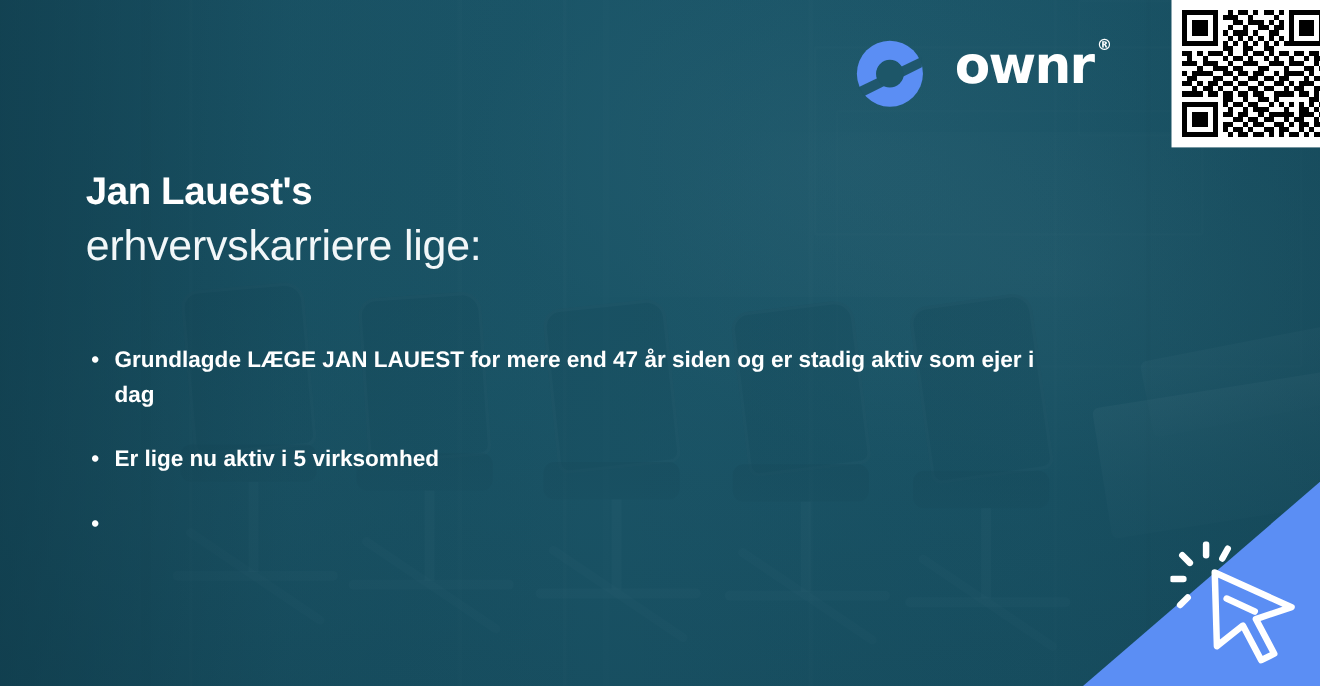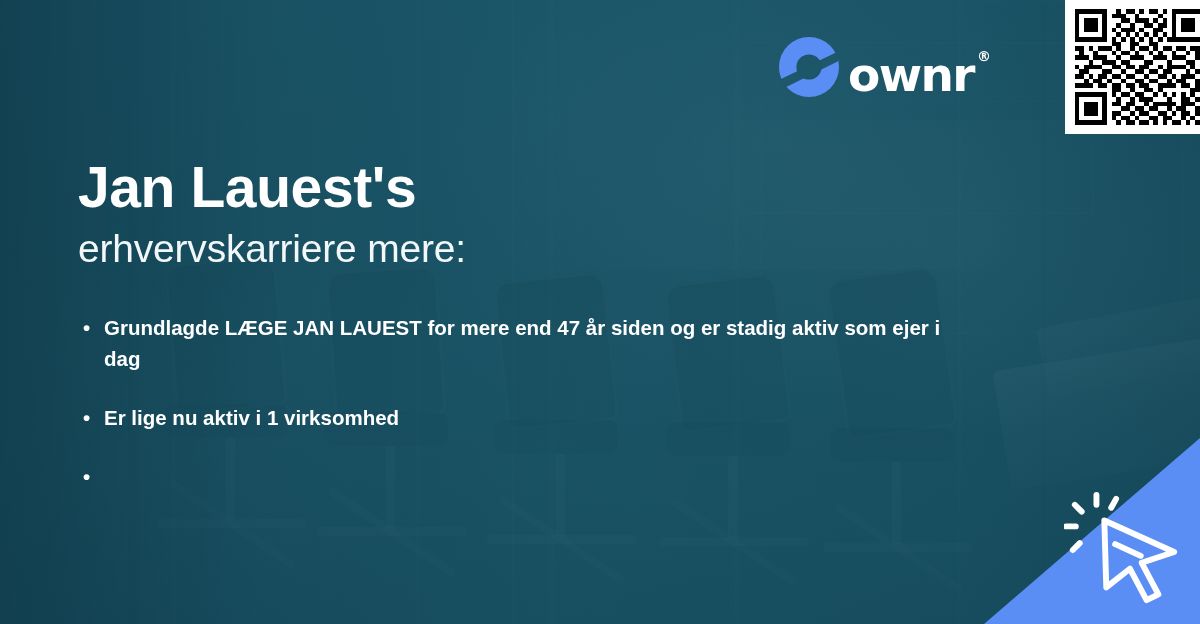--- a/index.html
+++ b/index.html
@@ -182,21 +182,21 @@
     position: absolute;
     inset: 0;
   }
 
   .headline-block {
     position: absolute;
     left: 78px;
     top: 154px;
   }
   .headline-1 {
-    font-size: 57px;
+    font-size: 35px;
     font-weight: 700;
     color: #ffffff;
     line-height: 1.16;
     letter-spacing: -0.4px;
     margin: 0;
     white-space: nowrap;
   }
   .headline-2 {
     font-size: 39px;
     font-weight: 400;
@@ -234,22 +234,22 @@
     line-height: 1.52;
     color: #ffffff;
   }
 
   
   .brand {
     position: absolute;
     left: 778px;
     top: 36px;
     display: flex;
-    align-items: flex-end;
-    gap: 8px;
+    align-items: flex-start;
+    gap: 28px;
   }
   .brand-mark { width: 62px; height: 62px; display: block; }
   .brand-word {
     position: relative;
     color: #ffffff;
     font-size: 47px;
     font-weight: 700;
     letter-spacing: -1.6px;
     line-height: 1;
     font-family: "DejaVu Sans", "Liberation Sans", sans-serif;
@@ -390,26 +390,26 @@
 
     <div class="qr-panel">
       <svg id="qr-svg" width="135" height="134" viewBox="0 0 29 29" shape-rendering="crispEdges">
           <rect x="0" y="0" width="29" height="29" fill="#ffffff"></rect>
           <path d="M2 2h1v1h-1zM3 2h1v1h-1zM4 2h1v1h-1zM5 2h1v1h-1zM6 2h1v1h-1zM7 2h1v1h-1zM8 2h1v1h-1zM11 2h1v1h-1zM13 2h1v1h-1zM14 2h1v1h-1zM16 2h1v1h-1zM18 2h1v1h-1zM19 2h1v1h-1zM21 2h1v1h-1zM23 2h1v1h-1zM24 2h1v1h-1zM25 2h1v1h-1zM26 2h1v1h-1zM27 2h1v1h-1zM28 2h1v1h-1zM29 2h1v1h-1zM2 3h1v1h-1zM8 3h1v1h-1zM10 3h1v1h-1zM11 3h1v1h-1zM12 3h1v1h-1zM15 3h1v1h-1zM20 3h1v1h-1zM23 3h1v1h-1zM29 3h1v1h-1zM2 4h1v1h-1zM4 4h1v1h-1zM5 4h1v1h-1zM6 4h1v1h-1zM8 4h1v1h-1zM12 4h1v1h-1zM13 4h1v1h-1zM15 4h1v1h-1zM16 4h1v1h-1zM17 4h1v1h-1zM19 4h1v1h-1zM21 4h1v1h-1zM23 4h1v1h-1zM25 4h1v1h-1zM26 4h1v1h-1zM27 4h1v1h-1zM29 4h1v1h-1zM2 5h1v1h-1zM4 5h1v1h-1zM5 5h1v1h-1zM6 5h1v1h-1zM8 5h1v1h-1zM11 5h1v1h-1zM14 5h1v1h-1zM17 5h1v1h-1zM18 5h1v1h-1zM20 5h1v1h-1zM21 5h1v1h-1zM23 5h1v1h-1zM25 5h1v1h-1zM26 5h1v1h-1zM27 5h1v1h-1zM29 5h1v1h-1zM2 6h1v1h-1zM4 6h1v1h-1zM5 6h1v1h-1zM6 6h1v1h-1zM8 6h1v1h-1zM10 6h1v1h-1zM12 6h1v1h-1zM13 6h1v1h-1zM14 6h1v1h-1zM16 6h1v1h-1zM19 6h1v1h-1zM20 6h1v1h-1zM23 6h1v1h-1zM25 6h1v1h-1zM26 6h1v1h-1zM27 6h1v1h-1zM29 6h1v1h-1zM2 7h1v1h-1zM8 7h1v1h-1zM11 7h1v1h-1zM13 7h1v1h-1zM15 7h1v1h-1zM17 7h1v1h-1zM19 7h1v1h-1zM21 7h1v1h-1zM23 7h1v1h-1zM29 7h1v1h-1zM2 8h1v1h-1zM3 8h1v1h-1zM4 8h1v1h-1zM5 8h1v1h-1zM6 8h1v1h-1zM7 8h1v1h-1zM8 8h1v1h-1zM10 8h1v1h-1zM12 8h1v1h-1zM14 8h1v1h-1zM16 8h1v1h-1zM18 8h1v1h-1zM20 8h1v1h-1zM22 8h1v1h-1zM23 8h1v1h-1zM24 8h1v1h-1zM25 8h1v1h-1zM26 8h1v1h-1zM27 8h1v1h-1zM28 8h1v1h-1zM29 8h1v1h-1zM10 9h1v1h-1zM11 9h1v1h-1zM14 9h1v1h-1zM15 9h1v1h-1zM18 9h1v1h-1zM19 9h1v1h-1zM2 10h1v1h-1zM3 10h1v1h-1zM5 10h1v1h-1zM7 10h1v1h-1zM8 10h1v1h-1zM9 10h1v1h-1zM11 10h1v1h-1zM14 10h1v1h-1zM16 10h1v1h-1zM17 10h1v1h-1zM19 10h1v1h-1zM21 10h1v1h-1zM22 10h1v1h-1zM24 10h1v1h-1zM25 10h1v1h-1zM27 10h1v1h-1zM28 10h1v1h-1zM3 11h1v1h-1zM6 11h1v1h-1zM10 11h1v1h-1zM12 11h1v1h-1zM13 11h1v1h-1zM15 11h1v1h-1zM18 11h1v1h-1zM20 11h1v1h-1zM23 11h1v1h-1zM26 11h1v1h-1zM28 11h1v1h-1zM29 11h1v1h-1zM2 12h1v1h-1zM3 12h1v1h-1zM4 12h1v1h-1zM6 12h1v1h-1zM7 12h1v1h-1zM8 12h1v1h-1zM11 12h1v1h-1zM14 12h1v1h-1zM15 12h1v1h-1zM16 12h1v1h-1zM19 12h1v1h-1zM20 12h1v1h-1zM21 12h1v1h-1zM23 12h1v1h-1zM24 12h1v1h-1zM25 12h1v1h-1zM28 12h1v1h-1zM5 13h1v1h-1zM8 13h1v1h-1zM9 13h1v1h-1zM10 13h1v1h-1zM12 13h1v1h-1zM13 13h1v1h-1zM17 13h1v1h-1zM18 13h1v1h-1zM22 13h1v1h-1zM26 13h1v1h-1zM27 13h1v1h-1zM29 13h1v1h-1zM2 14h1v1h-1zM4 14h1v1h-1zM5 14h1v1h-1zM6 14h1v1h-1zM7 14h1v1h-1zM10 14h1v1h-1zM11 14h1v1h-1zM13 14h1v1h-1zM14 14h1v1h-1zM16 14h1v1h-1zM17 14h1v1h-1zM20 14h1v1h-1zM22 14h1v1h-1zM23 14h1v1h-1zM24 14h1v1h-1zM25 14h1v1h-1zM27 14h1v1h-1zM3 15h1v1h-1zM4 15h1v1h-1zM8 15h1v1h-1zM9 15h1v1h-1zM12 15h1v1h-1zM15 15h1v1h-1zM16 15h1v1h-1zM18 15h1v1h-1zM19 15h1v1h-1zM21 15h1v1h-1zM22 15h1v1h-1zM26 15h1v1h-1zM28 15h1v1h-1zM29 15h1v1h-1zM2 16h1v1h-1zM3 16h1v1h-1zM5 16h1v1h-1zM7 16h1v1h-1zM8 16h1v1h-1zM10 16h1v1h-1zM11 16h1v1h-1zM13 16h1v1h-1zM14 16h1v1h-1zM17 16h1v1h-1zM20 16h1v1h-1zM21 16h1v1h-1zM23 16h1v1h-1zM25 16h1v1h-1zM26 16h1v1h-1zM27 16h1v1h-1zM4 17h1v1h-1zM6 17h1v1h-1zM7 17h1v1h-1zM9 17h1v1h-1zM12 17h1v1h-1zM15 17h1v1h-1zM16 17h1v1h-1zM18 17h1v1h-1zM19 17h1v1h-1zM22 17h1v1h-1zM24 17h1v1h-1zM25 17h1v1h-1zM28 17h1v1h-1zM29 17h1v1h-1zM2 18h1v1h-1zM3 18h1v1h-1zM4 18h1v1h-1zM5 18h1v1h-1zM7 18h1v1h-1zM8 18h1v1h-1zM10 18h1v1h-1zM11 18h1v1h-1zM13 18h1v1h-1zM14 18h1v1h-1zM16 18h1v1h-1zM17 18h1v1h-1zM20 18h1v1h-1zM21 18h1v1h-1zM22 18h1v1h-1zM23 18h1v1h-1zM25 18h1v1h-1zM26 18h1v1h-1zM28 18h1v1h-1zM10 19h1v1h-1zM11 19h1v1h-1zM14 19h1v1h-1zM17 19h1v1h-1zM18 19h1v1h-1zM20 19h1v1h-1zM27 19h1v1h-1zM28 19h1v1h-1zM2 20h1v1h-1zM3 20h1v1h-1zM4 20h1v1h-1zM5 20h1v1h-1zM6 20h1v1h-1zM7 20h1v1h-1zM8 20h1v1h-1zM10 20h1v1h-1zM12 20h1v1h-1zM13 20h1v1h-1zM15 20h1v1h-1zM16 20h1v1h-1zM19 20h1v1h-1zM21 20h1v1h-1zM23 20h1v1h-1zM25 20h1v1h-1zM27 20h1v1h-1zM29 20h1v1h-1zM2 21h1v1h-1zM8 21h1v1h-1zM11 21h1v1h-1zM14 21h1v1h-1zM16 21h1v1h-1zM17 21h1v1h-1zM18 21h1v1h-1zM22 21h1v1h-1zM25 21h1v1h-1zM26 21h1v1h-1zM28 21h1v1h-1zM2 22h1v1h-1zM4 22h1v1h-1zM5 22h1v1h-1zM6 22h1v1h-1zM8 22h1v1h-1zM10 22h1v1h-1zM11 22h1v1h-1zM13 22h1v1h-1zM14 22h1v1h-1zM17 22h1v1h-1zM19 22h1v1h-1zM20 22h1v1h-1zM21 22h1v1h-1zM22 22h1v1h-1zM23 22h1v1h-1zM25 22h1v1h-1zM26 22h1v1h-1zM27 22h1v1h-1zM29 22h1v1h-1zM2 23h1v1h-1zM4 23h1v1h-1zM5 23h1v1h-1zM6 23h1v1h-1zM8 23h1v1h-1zM12 23h1v1h-1zM13 23h1v1h-1zM15 23h1v1h-1zM16 23h1v1h-1zM18 23h1v1h-1zM19 23h1v1h-1zM22 23h1v1h-1zM24 23h1v1h-1zM25 23h1v1h-1zM28 23h1v1h-1zM2 24h1v1h-1zM4 24h1v1h-1zM5 24h1v1h-1zM6 24h1v1h-1zM8 24h1v1h-1zM10 24h1v1h-1zM11 24h1v1h-1zM14 24h1v1h-1zM16 24h1v1h-1zM17 24h1v1h-1zM20 24h1v1h-1zM21 24h1v1h-1zM23 24h1v1h-1zM25 24h1v1h-1zM26 24h1v1h-1zM28 24h1v1h-1zM29 24h1v1h-1zM2 25h1v1h-1zM8 25h1v1h-1zM10 25h1v1h-1zM12 25h1v1h-1zM13 25h1v1h-1zM15 25h1v1h-1zM18 25h1v1h-1zM19 25h1v1h-1zM21 25h1v1h-1zM22 25h1v1h-1zM25 25h1v1h-1zM27 25h1v1h-1zM2 26h1v1h-1zM3 26h1v1h-1zM4 26h1v1h-1zM5 26h1v1h-1zM6 26h1v1h-1zM7 26h1v1h-1zM8 26h1v1h-1zM11 26h1v1h-1zM13 26h1v1h-1zM14 26h1v1h-1zM16 26h1v1h-1zM17 26h1v1h-1zM19 26h1v1h-1zM21 26h1v1h-1zM23 26h1v1h-1zM24 26h1v1h-1zM26 26h1v1h-1zM28 26h1v1h-1zM29 26h1v1h-1z" fill="#000000"></path>
         </svg>
     </div>
 
     <div class="headline-block">
       <h1 class="headline-1">Jan Lauest's</h1>
-      <h2 class="headline-2">erhvervskarriere mere:</h2>
+      <h2 class="headline-2">erhvervskarriere lige:</h2>
     </div>
 
     <ul class="bullets" id="bullet-list">
         <li class="bullet"><span class="dot">•</span><span>Grundlagde LÆGE JAN LAUEST for mere end 47 år siden og er stadig aktiv som ejer i dag</span></li>
-        <li class="bullet"><span class="dot">•</span><span>Er lige nu aktiv i 1 virksomhed</span></li>
+        <li class="bullet"><span class="dot">•</span><span>Er lige nu aktiv i 5 virksomhed</span></li>
         <li class="bullet"><span class="dot">•</span></li>
       </ul>
 
     <div class="corner-wedge"></div>
     <svg class="cursor-icon" viewBox="0 0 120 120" aria-hidden="true">
       <g fill="none" stroke="#ffffff" stroke-width="6" stroke-linecap="round" stroke-linejoin="round">
         <path d="M41 29 L112 61 L79 72 L96 104 L84 110 L67 78 L43 97 Z"></path>
         <line x1="52" y1="53" x2="78" y2="65"></line>
         <line x1="33" y1="13" x2="33" y2="3"></line>
         <line x1="18" y1="20" x2="11" y2="13"></line>

